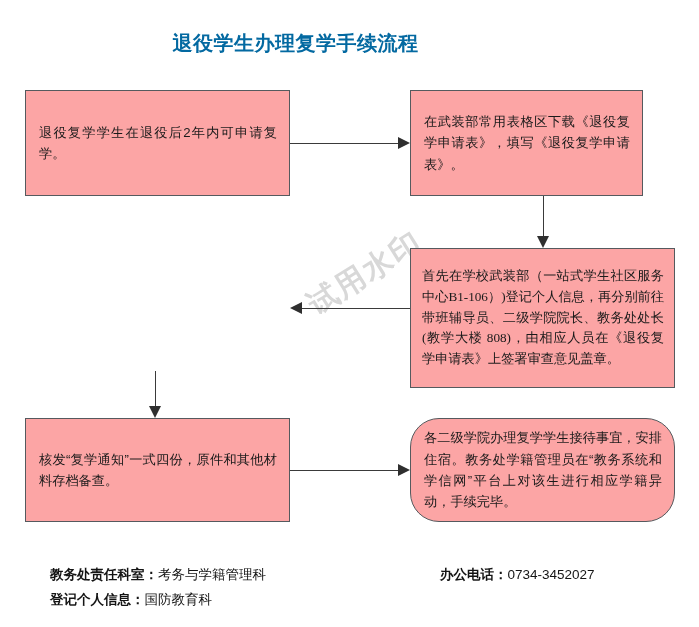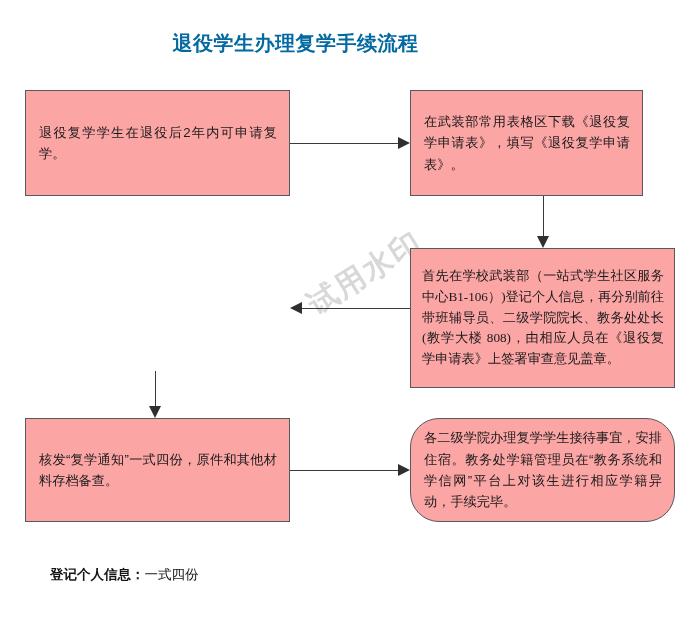--- a/index.html
+++ b/index.html
@@ -156,20 +156,26 @@
   <div class="arrow arrow-left" style="left:290px; top:301.5px;"></div>
 
   <div class="conn line-v" style="left:155px; top:371px; height:35px;"></div>
   <div class="arrow arrow-down" style="left:148.5px; top:406px;"></div>
 
   <div class="conn line-h" style="left:290px; top:470px; width:108px;"></div>
   <div class="arrow arrow-right" style="left:398px; top:463.5px;"></div>
 
   <div class="footer-col" id="footer-left">
     <div class="footer-row">
-      <span class="footer-label">登记个人信息：</span><span class="footer-value">一式四份</span>
+      <span class="footer-label">教务处责任科室：</span><span class="footer-value">考务与学籍管理科</span>
+    </div>
+    <div class="footer-row">
+      <span class="footer-label">登记个人信息：</span><span class="footer-value">国防教育科</span>
     </div>
   </div>
 
   <div class="footer-col" id="footer-right">
+    <div class="footer-row">
+      <span class="footer-label">办公电话：</span><span class="footer-value">0734-3452027</span>
+    </div>
   </div>
 
 </div>
 
 </body></html>

